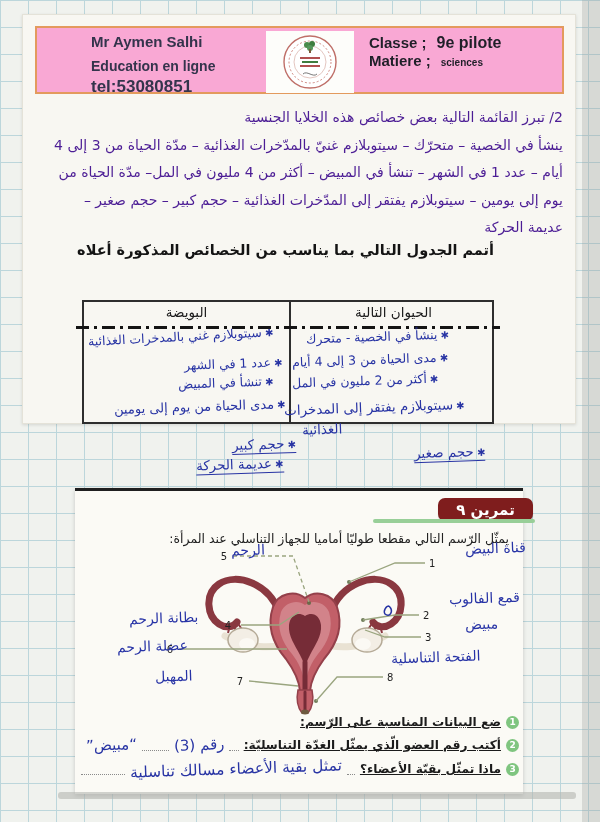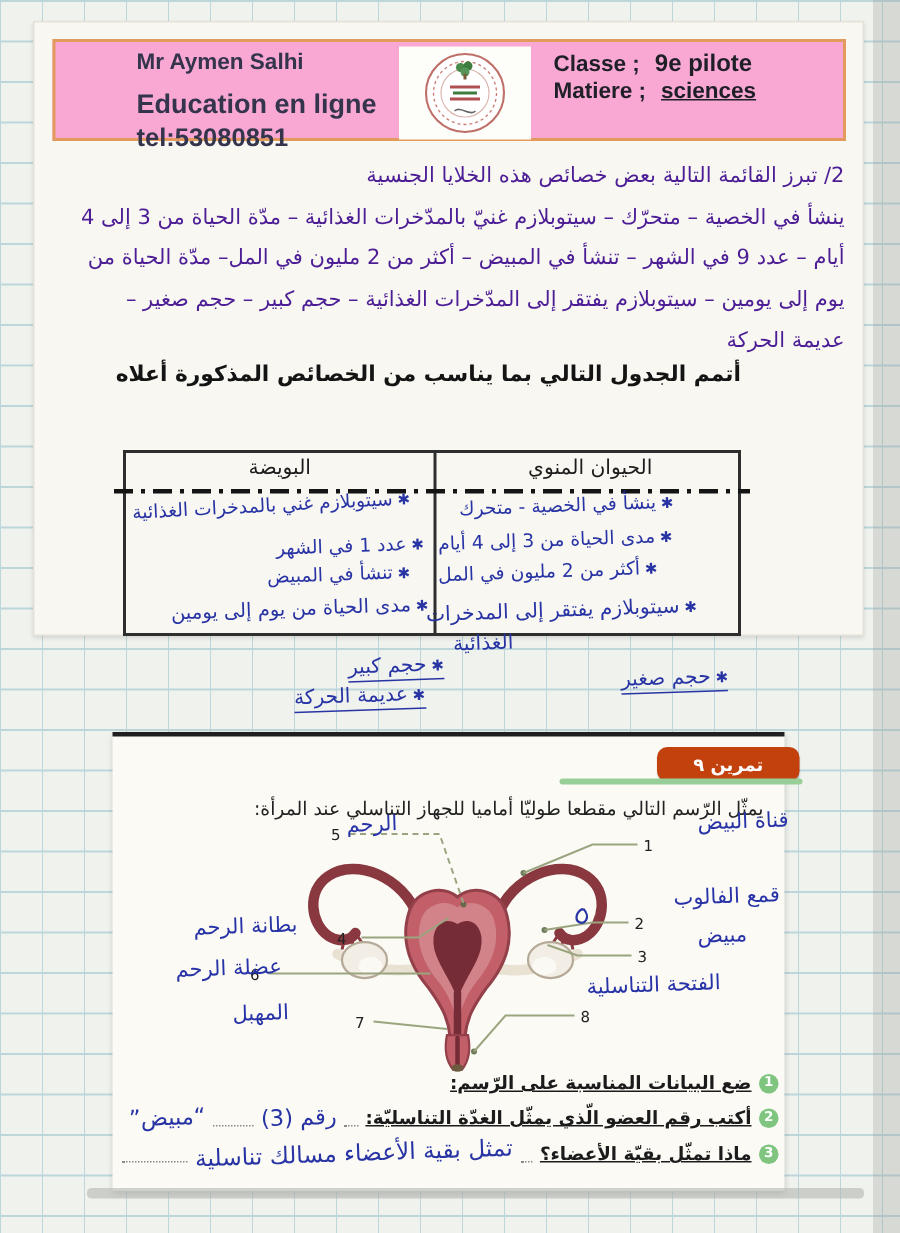--- a/index.html
+++ b/index.html
@@ -20,21 +20,21 @@
     box-shadow:0 1px 3px rgba(0,0,0,.12);
   }
   
   .banner{
     position:absolute; left:13px; top:12px; width:529px; height:68px;
     background:#f9a8d4; border:2px solid #e39a5d;
   }
   .banner-left{ position:absolute; left:54px; top:5px; color:#34344c;
     font-family:"Liberation Sans", sans-serif; line-height:1.25; }
   .b-name{ font-weight:bold; font-size:15px; }
-  .b-line2{ font-size:18px; margin-top:6px; font-weight:600; }
+  .b-line2{ font-size:14px; margin-top:6px; font-weight:600; }
   .b-tel{ font-size:17px; font-weight:600; margin-top:1px; }
   .logo-box{ position:absolute; left:229px; top:3px; width:88px; height:62px;
     background:#fdfdfa; display:flex; align-items:center; justify-content:center; }
   .banner-right{ position:absolute; left:332px; top:6px; width:196px;
     font-family:"Liberation Sans", sans-serif; color:#1f1f28; }
   .br-row{ display:flex; align-items:baseline; gap:10px; }
   .br-label{ font-weight:bold; font-size:15px; }
   .br-value{ font-weight:bold; font-size:16px; }
   .br-fb{ font-weight:bold; font-size:13.5px; margin-top:3px; letter-spacing:.2px; }
   
@@ -66,22 +66,22 @@
   .hw.star::before{ content:"✱ "; font-size:10px; }
   .hw.u{ border-bottom:1.5px solid #2834a4; padding-bottom:1px; }
   
   .ex-card{
     position:absolute; left:53px; top:474px; width:448px; height:306px;
     background:#fbfaf5; border-top:3px solid #1f1f1f;
     box-shadow:0 2px 4px rgba(0,0,0,.18);
   }
   .badge{
     position:absolute; left:363px; top:7px; width:95px; height:23px;
-    background:#c2410c; border-radius:7px; color:#fff; font-weight:bold;
-    font-size:12px; display:flex; align-items:center; justify-content:center;
+    background:#7f1d1d; border-radius:7px; color:#fff; font-weight:bold;
+    font-size:15px; display:flex; align-items:center; justify-content:center;
     direction:rtl; box-shadow:0 1px 1px rgba(0,0,0,.2);
   }
   .badge-underline{ position:absolute; left:298px; top:28px; width:162px; height:4px;
     background:#98cf98; border-radius:2px; }
   .ex-intro{ position:absolute; right:14px; top:40px; direction:rtl;
     font-size:12.5px; color:#222; white-space:nowrap; }
   .diagram{ position:absolute; left:22px; top:57px; width:450px; height:172px; }
   .dg-svg{ position:absolute; left:0; top:0; }
   .dlabel{ position:absolute; direction:rtl; color:#2733a6; font-size:14px;
     white-space:nowrap; transform:rotate(-2deg); }
@@ -130,38 +130,38 @@
         <path d="M36,42 C40,38 46,46 50,42" fill="none" stroke="#666" stroke-width="0.9"></path>
       </svg>
     </div>
     <div class="banner-right">
       <div class="br-row">
         <span class="br-label">Classe ;</span>
         <span class="br-value">9e pilote</span>
       </div>
       <div class="br-row">
         <span class="br-label">Matiere ;</span>
-        <span class="br-value" style="font-size:15px;text-decoration:underline;">sciences</span>
+        <span class="br-value" style="font-size:10px;">sciences</span>
       </div>
     </div>
   </div>
 
   <div class="para">
     <div class="pline">2/ تبرز القائمة التالية بعض خصائص هذه الخلايا الجنسية</div>
     <div class="pline">ينشأ في الخصية – متحرّك – سيتوبلازم غنيّ بالمدّخرات الغذائية – مدّة الحياة من 3 إلى 4</div>
-    <div class="pline">أيام –  عدد 9 في الشهر – تنشأ في المبيض – أكثر من 2 مليون في المل–  مدّة الحياة من</div>
+    <div class="pline">أيام –  عدد 1 في الشهر – تنشأ في المبيض – أكثر من 4 مليون في المل–  مدّة الحياة من</div>
     <div class="pline">يوم إلى يومين – سيتوبلازم يفتقر إلى المدّخرات الغذائية – حجم كبير – حجم صغير –</div>
     <div class="pline">عديمة الحركة</div>
   </div>
 
   <div class="instruction">أتمم الجدول التالي بما يناسب من الخصائص المذكورة أعلاه</div>
 
   <div class="char-table">
     <div class="ct-divider"></div>
-    <div class="ct-head right">الحيوان المنوي</div>
+    <div class="ct-head right">الحيوان التالية</div>
     <div class="ct-head left">البويضة</div>
     <div class="ct-dashline"></div>
 
     <div class="hw star" style="left:222px; top:27px;">ينشأ في الخصية - متحرك</div>
     <div class="hw star" style="left:208px; top:50px;">مدى الحياة من 3 إلى 4 أيام</div>
     <div class="hw star" style="left:208px; top:71px;">أكثر من 2 مليون في المل</div>
     <div class="hw star" style="left:200px; top:97px; font-size:13.5px;">سيتوبلازم يفتقر إلى المدخرات</div>
     <div class="hw" style="left:218px; top:119px; font-size:13.5px;">الغذائية</div>
     <div class="hw star u" style="left:330px; top:142px; font-size:13.5px;">حجم صغير</div>
 

